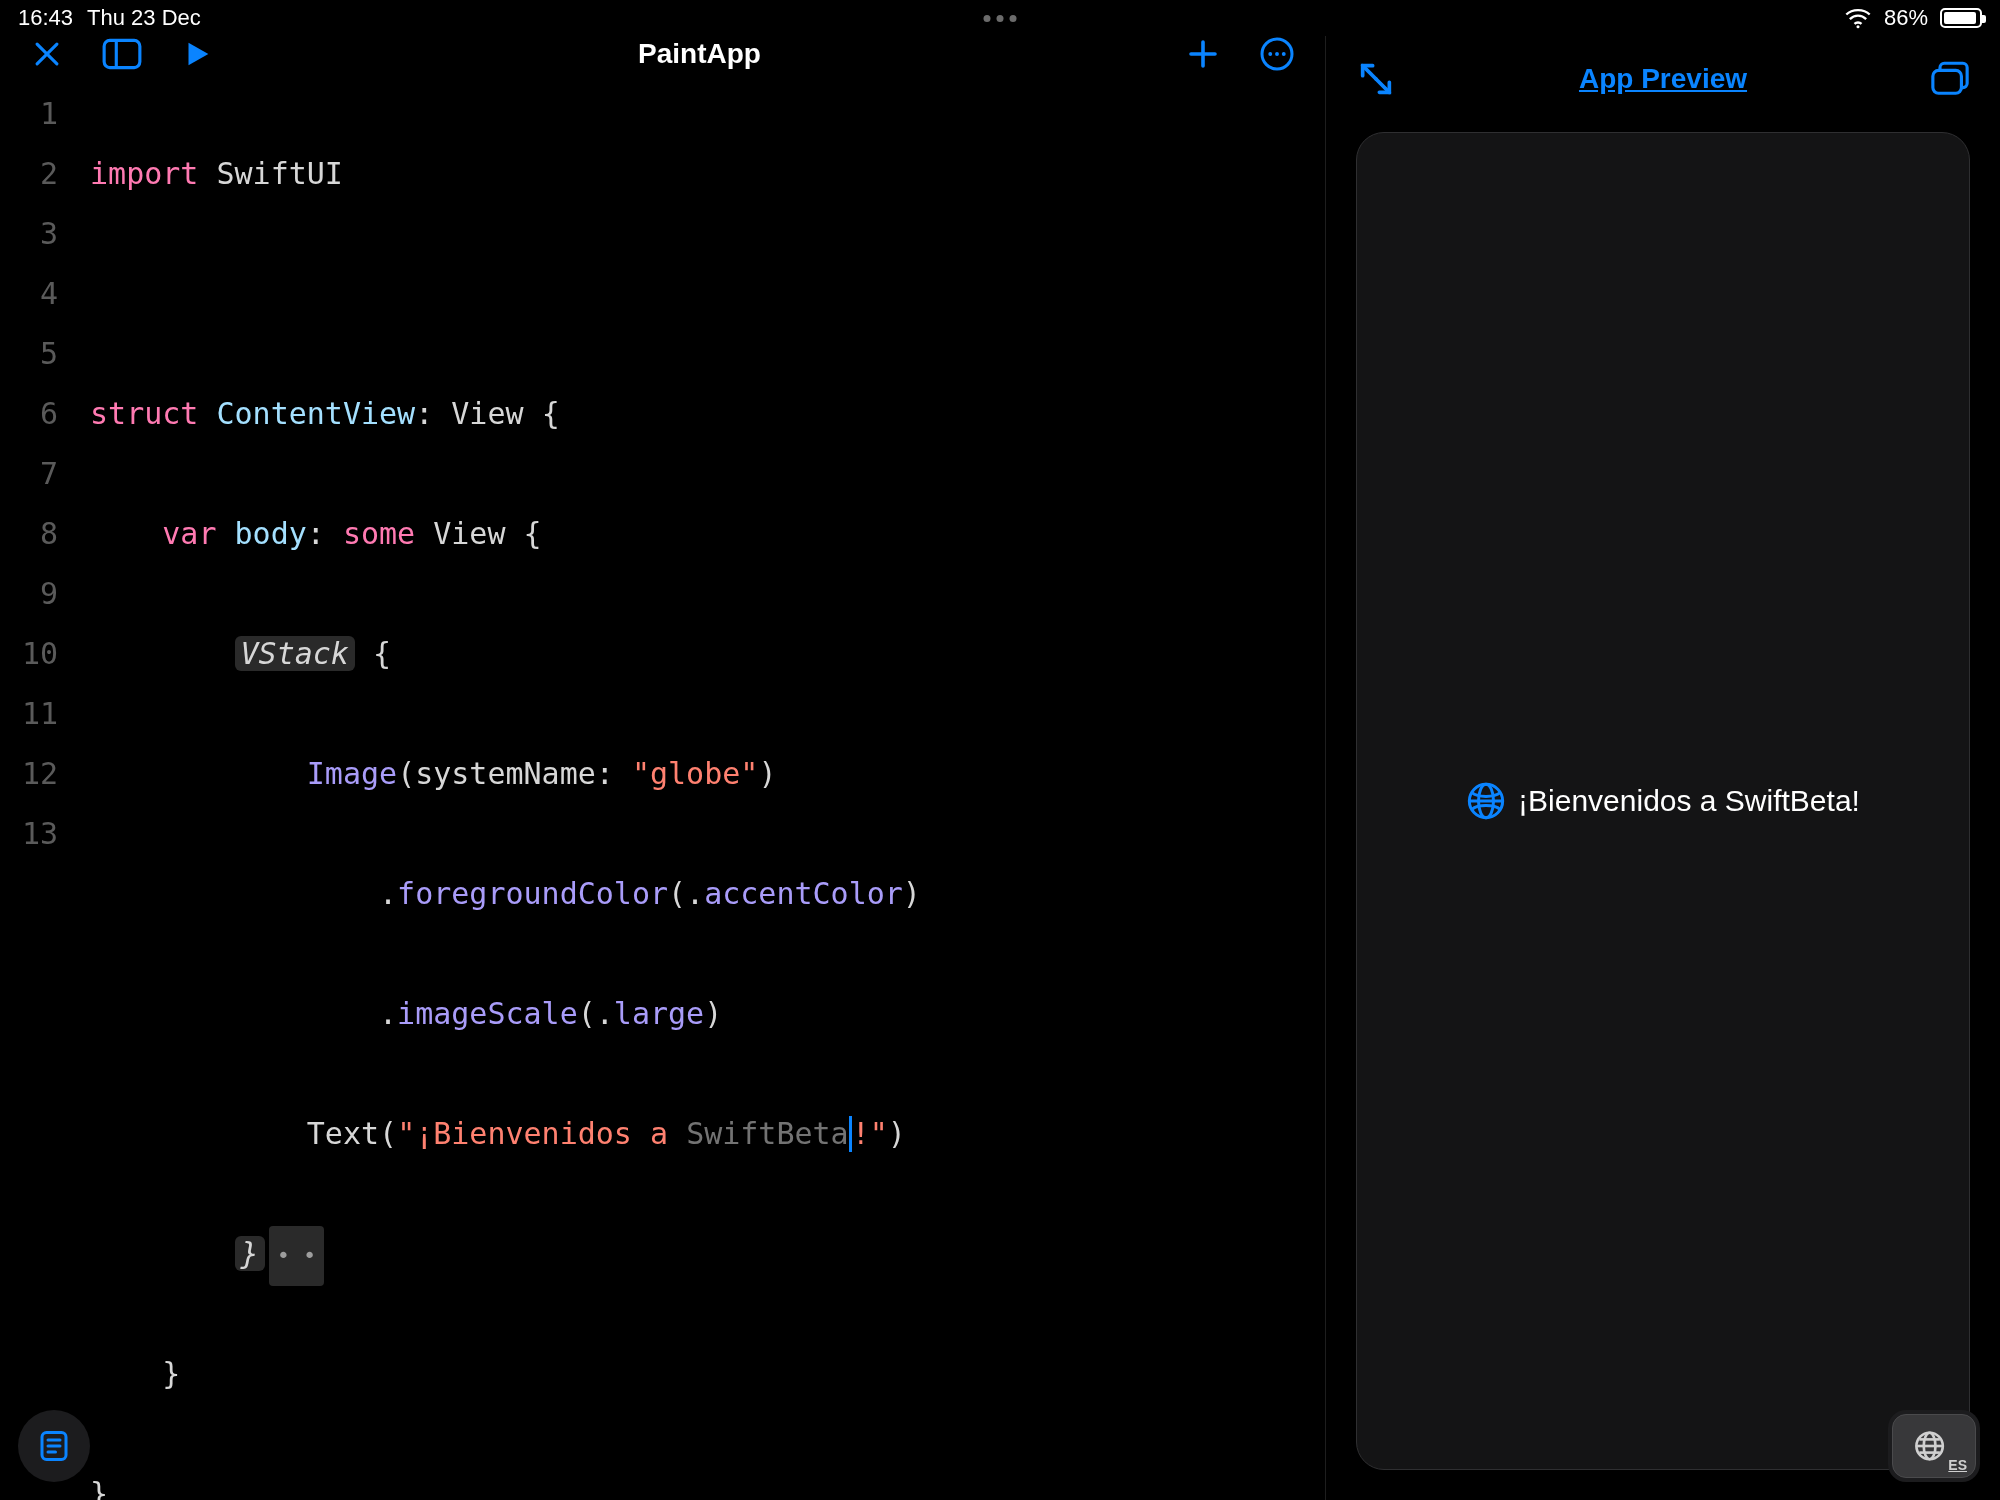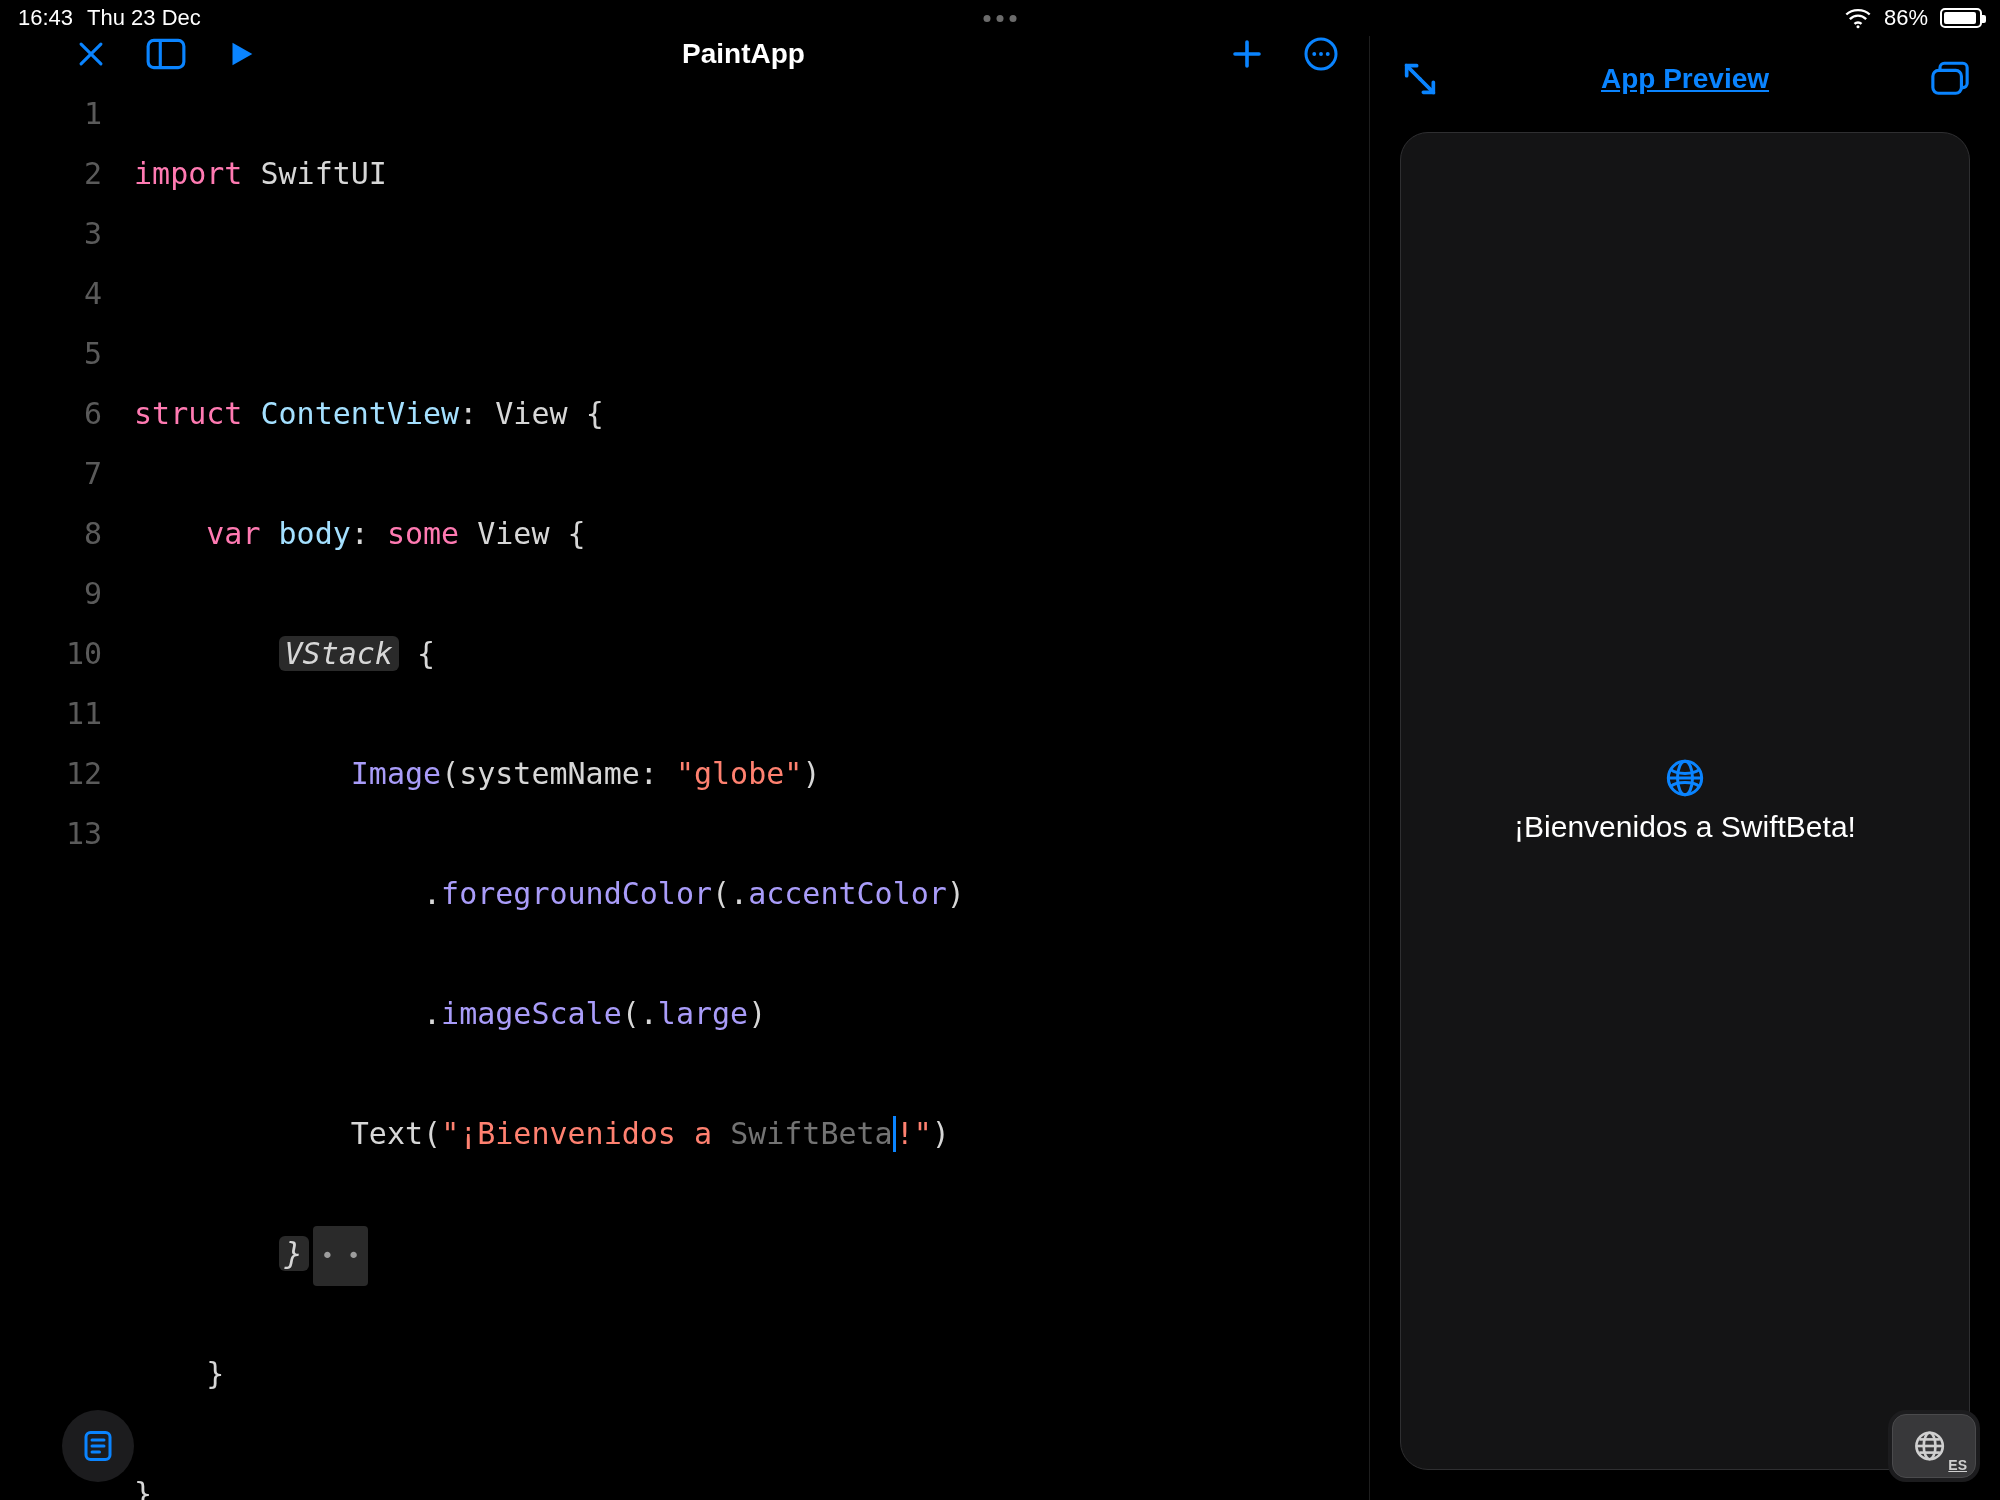--- a/index.html
+++ b/index.html
@@ -43,21 +43,20 @@
   }
   .battery-fill {
     height: 12px; margin-left: 2px; background: #fff; border-radius: 2px;
     width: 85%;
   }
 
   
   .split {
     display: flex;
     height: calc(100% - 36px);
-    padding-left: 44px;
   }
   .editor-pane {
     width: 1325px;
     background: #000;
     display:flex; flex-direction: column;
     position: relative;
   }
   .preview-pane {
     flex: 1;
     background: #000;
@@ -159,21 +158,21 @@
   }
 
   
   .preview-device {
     margin: 10px 30px 30px 30px;
     flex:1;
     background: #141415;
     border: 1px solid #2f2f31;
     border-radius: 28px;
     display:flex;
-    flex-direction: column;
+    flex-direction: row;
     align-items:center;
     justify-content:center;
     gap: 12px;
   }
   .preview-globe { color:#0a84ff; }
   .preview-text {
     font-size: 30px;
     color: #fff;
   }
 

